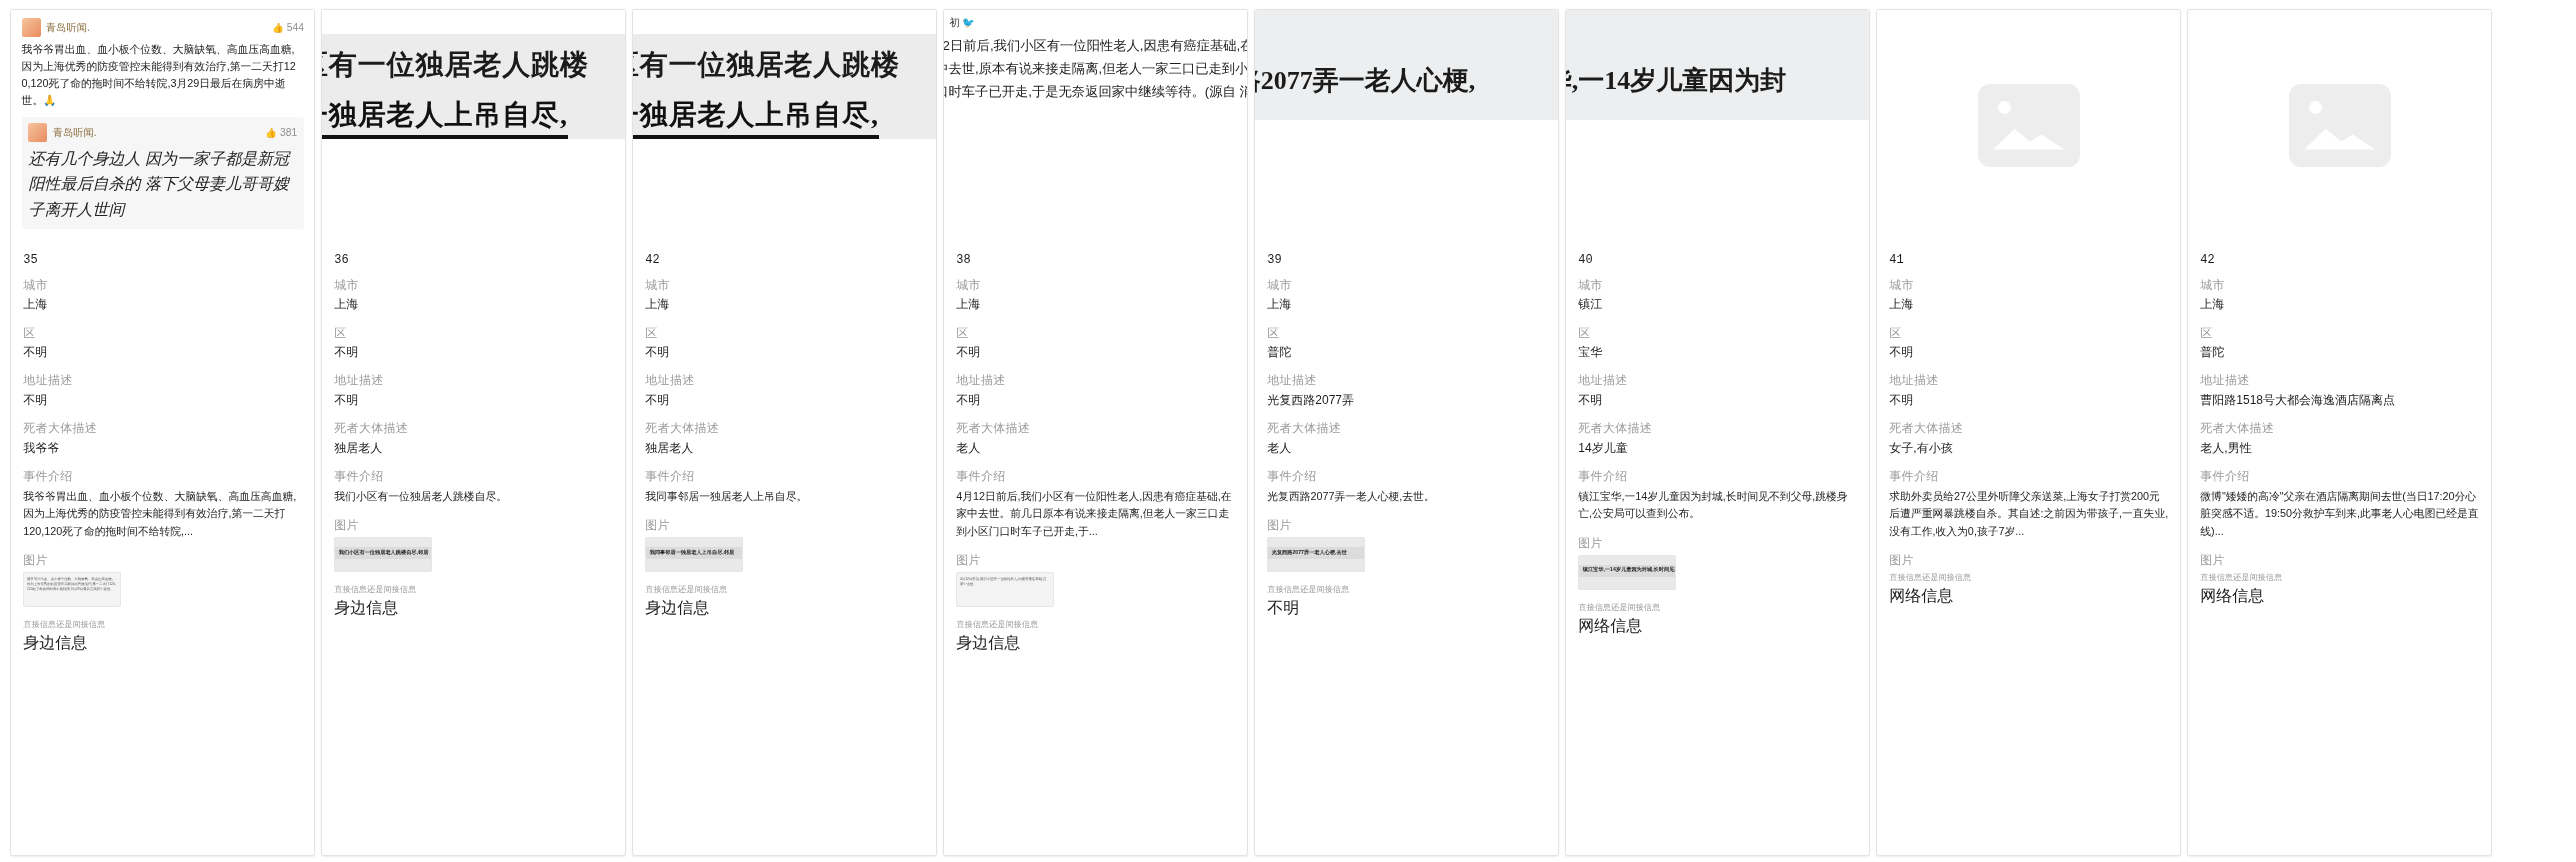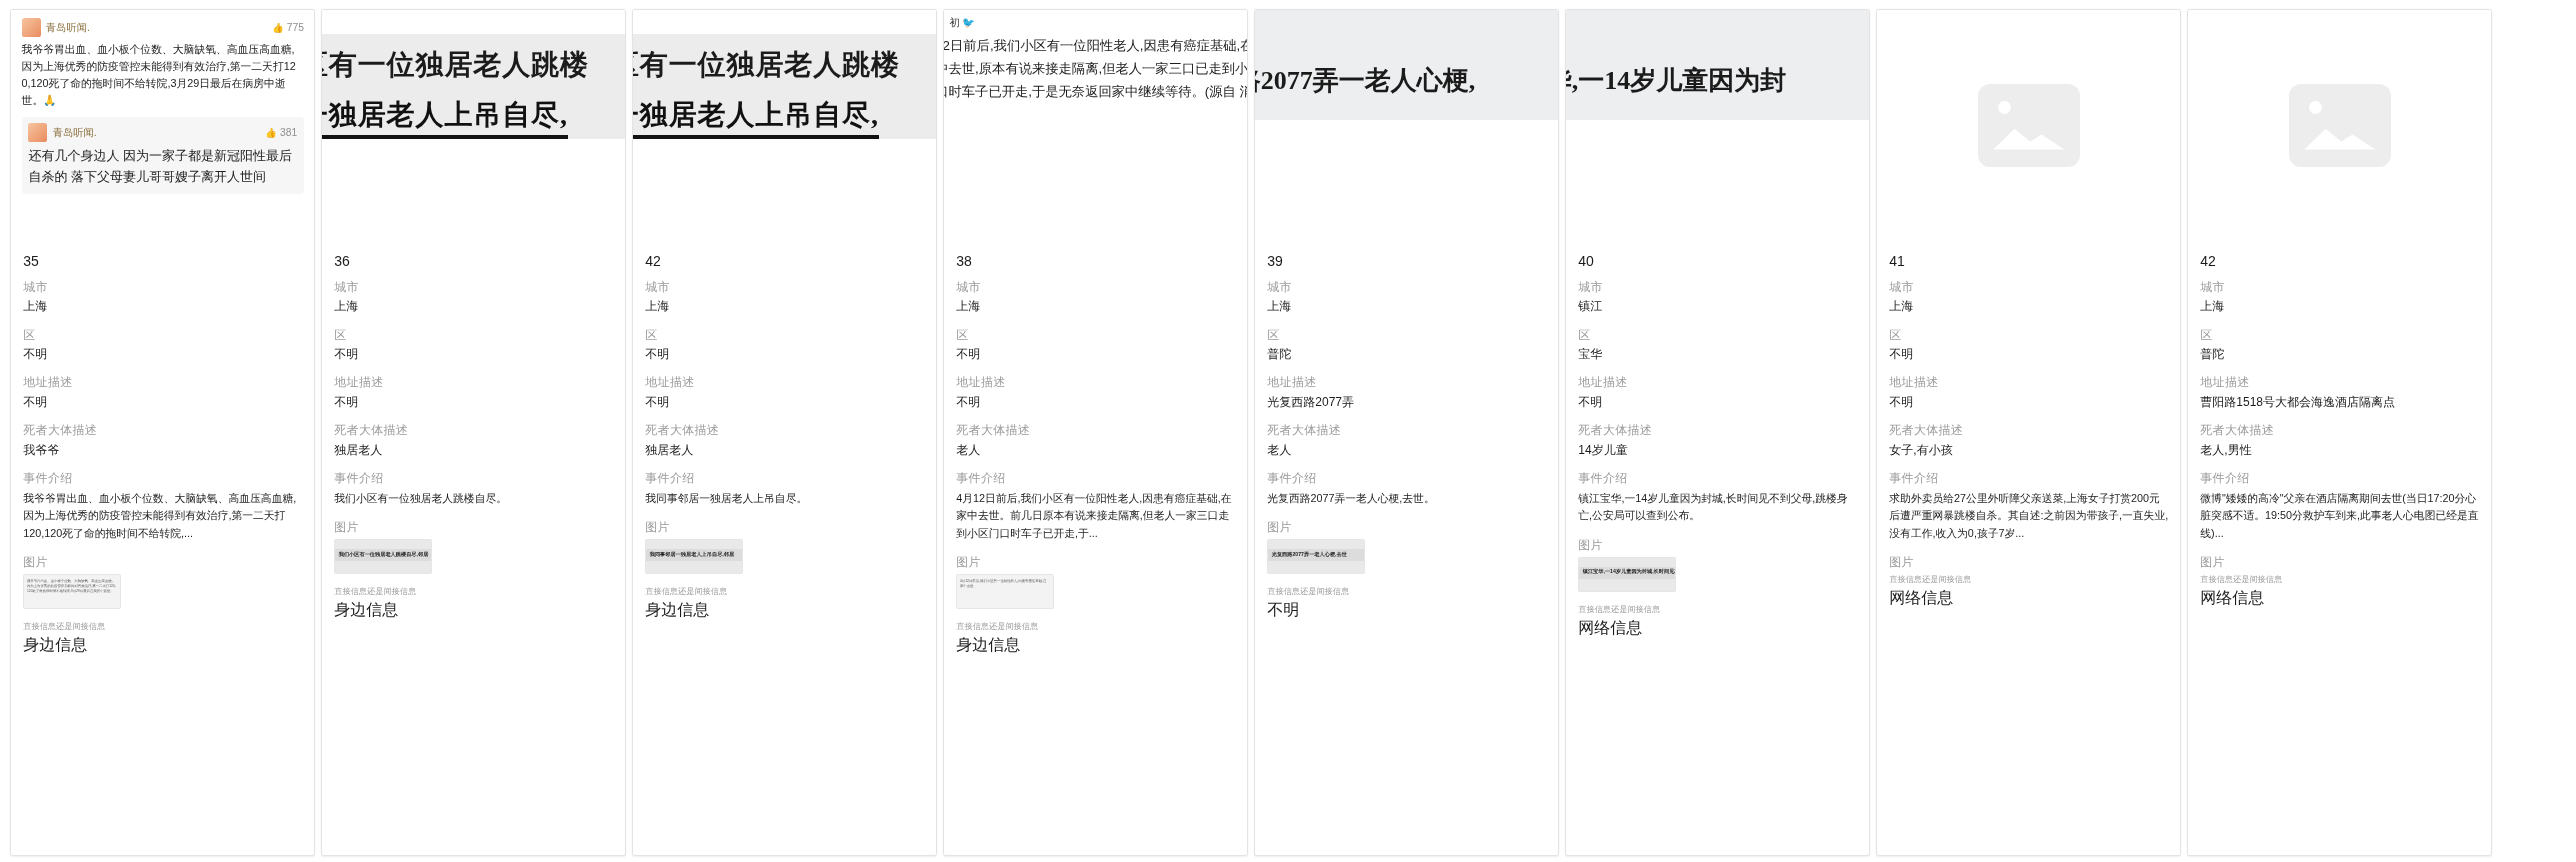--- a/index.html
+++ b/index.html
@@ -86,21 +86,21 @@
     margin-top: 3.4px;
     word-break: break-all;
   }
   .weibo-quote {
     margin-top: 6.9px;
     background: #f6f6f6;
     border-radius: 3.4px;
     padding: 6.9px 6.9px;
   }
   .weibo-quote .weibo-head { }
-  .weibo-quote .weibo-body { font-size: 13px; }
+  .weibo-quote .weibo-body { font-size: 16px; font-style: italic; }
 
   
   .headline-shot {
     background: #ffffff;
     height: 100%;
     position: relative;
     overflow: hidden;
   }
   .headline-shot .band {
     position: absolute;
@@ -214,23 +214,24 @@
     background: #ffffff;
   }
 
   
   .fields {
     padding: 10.3px 12px 0 12px;
     flex: 1 1 auto;
     overflow: hidden;
   }
   .row-id {
-    font-size: 14px;
+    font-size: 12px;
     color: #1a1a1a;
     margin: 1.7px 0 10.3px 0;
+    font-family: Liberation Mono, monospace;
   }
   .flabel {
     font-size: 12px;
     color: #9b9b9b;
     letter-spacing: 0.3px;
     margin-bottom: 2.6px;
   }
   .fvalue {
     font-size: 12px;
     color: #1c1c1c;
@@ -298,21 +299,21 @@
 <div class="board">
 
   <div class="card">
     <div class="media white">
       <div class="weibo">
         <div class="weibo-head">
           <div class="avatar-sq"></div>
           <div class="weibo-name">青岛听闻.</div>
           <div class="weibo-like">
             <span class="heart">👍</span>
-            <span>775</span>
+            <span>544</span>
           </div>
         </div>
         <div class="weibo-body">我爷爷胃出血、血小板个位数、大脑缺氧、高血压高血糖,因为上海优秀的防疫管控未能得到有效治疗,第一二天打120,120死了命的拖时间不给转院,3月29日最后在病房中逝世。🙏</div>
         <div class="weibo-quote">
           <div class="weibo-head">
             <div class="avatar-sq"></div>
             <div class="weibo-name">青岛听闻.</div>
             <div class="weibo-like">
               <span class="heart">👍</span>
               <span>381</span>

